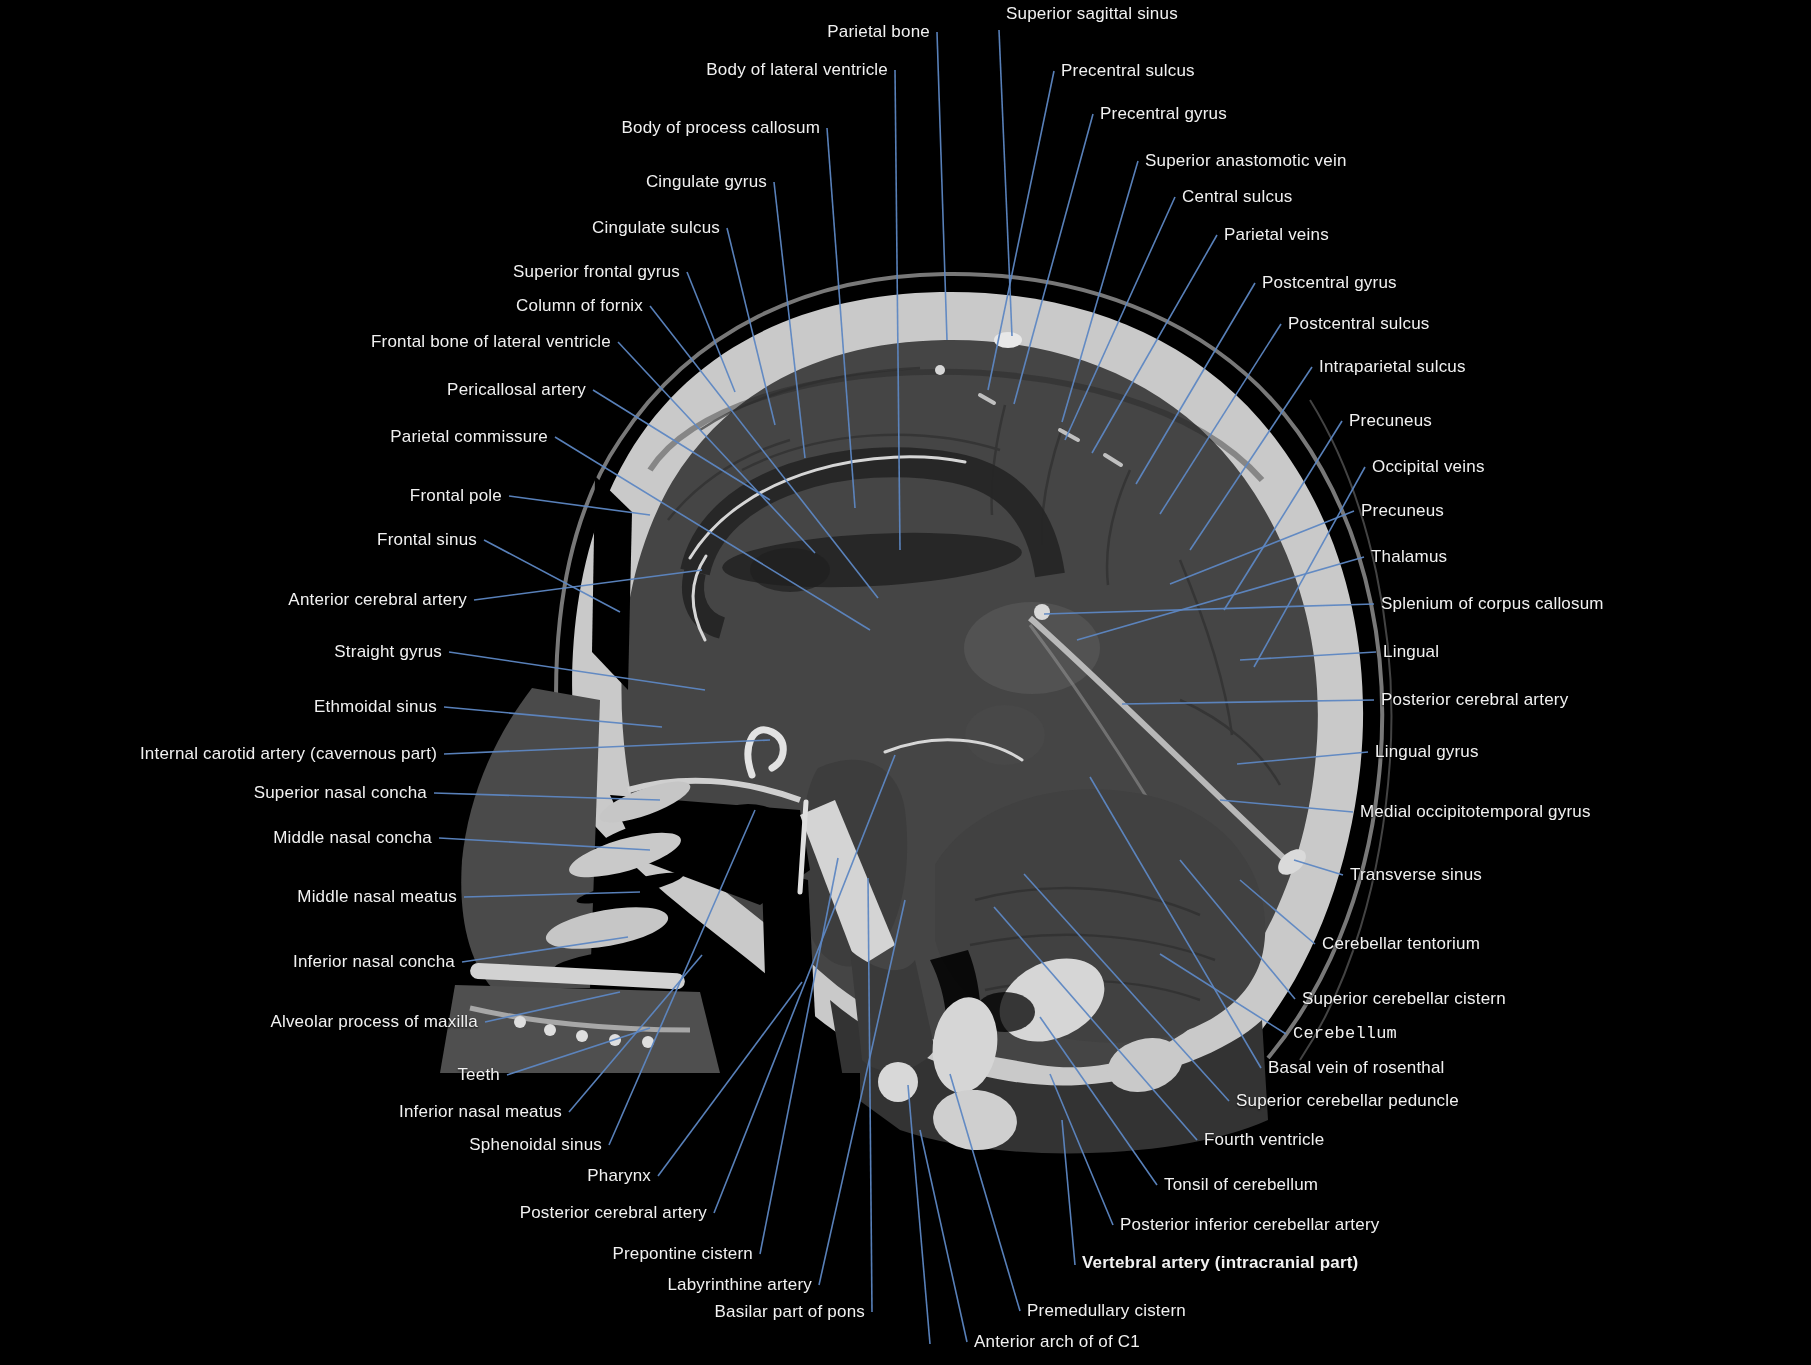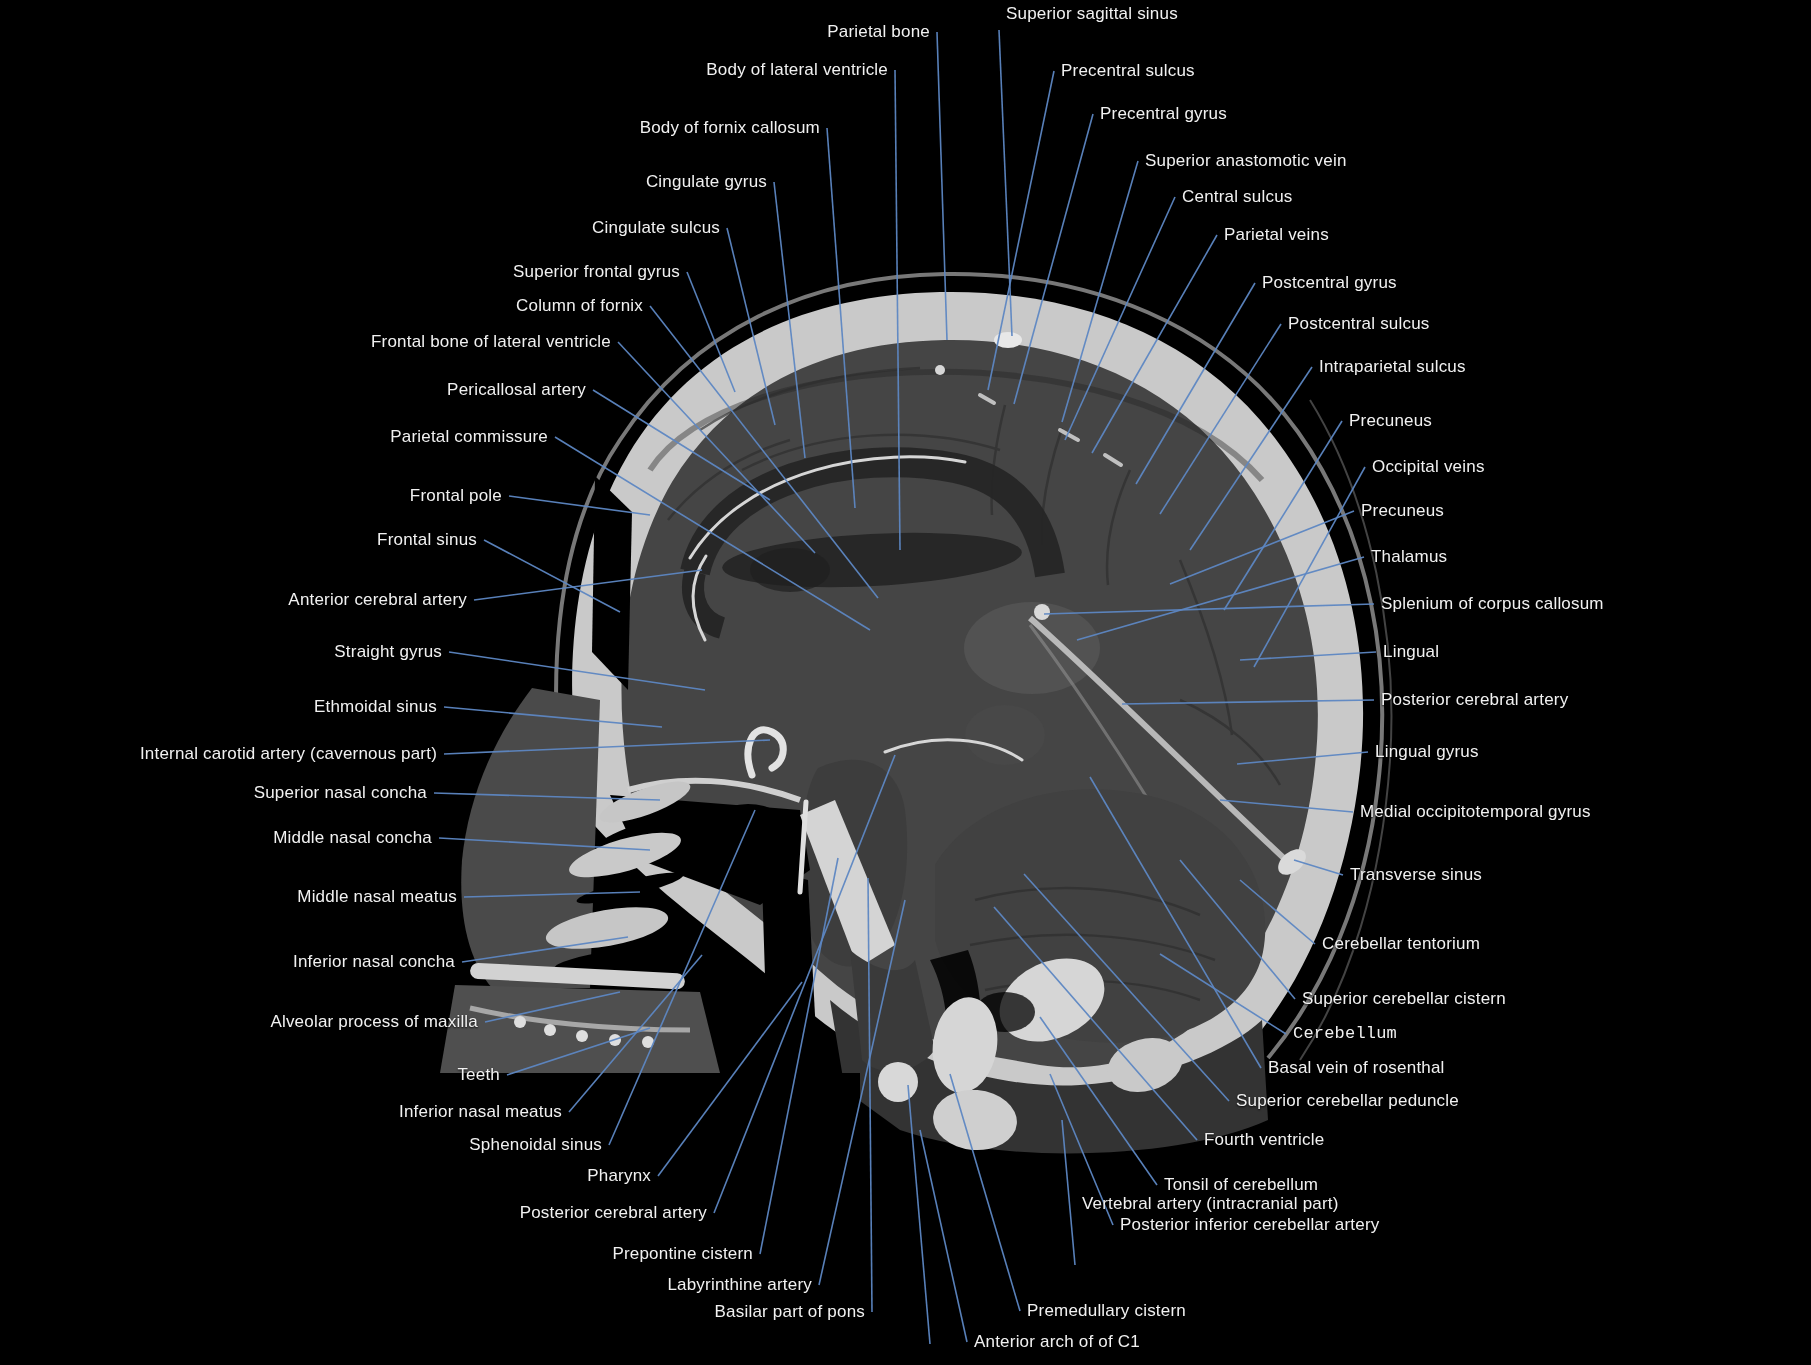--- a/index.html
+++ b/index.html
@@ -170,21 +170,21 @@
       <line x1="1157" y1="1185" x2="1040" y2="1017" stroke="#5d87c3" stroke-width="1.6" opacity="0.95"></line>
       <line x1="1113" y1="1225" x2="1050" y2="1074" stroke="#5d87c3" stroke-width="1.6" opacity="0.95"></line>
       <line x1="1075" y1="1265" x2="1062" y2="1120" stroke="#5d87c3" stroke-width="1.6" opacity="0.95"></line>
       <line x1="1020" y1="1311" x2="950" y2="1074" stroke="#5d87c3" stroke-width="1.6" opacity="0.95"></line>
       <line x1="967" y1="1342" x2="920" y2="1130" stroke="#5d87c3" stroke-width="1.6" opacity="0.95"></line>
     </svg>
 
   <div id="labels">
       <div class="lbl left" style="top: 20px; right: 881px;">Parietal bone</div>
       <div class="lbl left" style="top: 58px; right: 923px;">Body of lateral ventricle</div>
-      <div class="lbl left" style="top: 116px; right: 991px;">Body of fornix callosum</div>
+      <div class="lbl left" style="top: 116px; right: 991px;">Body of process callosum</div>
       <div class="lbl left" style="top: 170px; right: 1044px;">Cingulate gyrus</div>
       <div class="lbl left" style="top: 216px; right: 1091px;">Cingulate sulcus</div>
       <div class="lbl left" style="top: 260px; right: 1131px;">Superior frontal gyrus</div>
       <div class="lbl left" style="top: 294px; right: 1168px;">Column of fornix</div>
       <div class="lbl left" style="top: 330px; right: 1200px;">Frontal bone of lateral ventricle</div>
       <div class="lbl left" style="top: 378px; right: 1225px;">Pericallosal artery</div>
       <div class="lbl left" style="top: 425px; right: 1263px;">Parietal commissure</div>
       <div class="lbl left" style="top: 484px; right: 1309px;">Frontal pole</div>
       <div class="lbl left" style="top: 528px; right: 1334px;">Frontal sinus</div>
       <div class="lbl left" style="top: 588px; right: 1344px;">Anterior cerebral artery</div>
@@ -225,17 +225,17 @@
       <div class="lbl right" style="top: 800px; left: 1360px;">Medial occipitotemporal gyrus</div>
       <div class="lbl right" style="top: 863px; left: 1350px; text-align: right;">Transverse sinus</div>
       <div class="lbl right" style="top: 932px; left: 1322px;">Cerebellar tentorium</div>
       <div class="lbl right" style="top: 987px; left: 1302px;">Superior cerebellar cistern</div>
       <div class="lbl right" style="top: 1022px; left: 1293px; font-family: Liberation Mono, monospace;">Cerebellum</div>
       <div class="lbl right" style="top: 1056px; left: 1268px;">Basal vein of rosenthal</div>
       <div class="lbl right" style="top: 1089px; left: 1236px;">Superior cerebellar peduncle</div>
       <div class="lbl right" style="top: 1128px; left: 1204px;">Fourth ventricle</div>
       <div class="lbl right" style="top: 1173px; left: 1164px;">Tonsil of cerebellum</div>
       <div class="lbl right" style="top: 1213px; left: 1120px;">Posterior inferior cerebellar artery</div>
-      <div class="lbl right" style="top: 1192px; left: 1082px;">Vertebral artery (intracranial part)</div>
+      <div class="lbl right" style="top: 1251px; left: 1082px; font-weight: bold;">Vertebral artery (intracranial part)</div>
       <div class="lbl right" style="top: 1299px; left: 1027px;">Premedullary cistern</div>
       <div class="lbl right" style="top: 1330px; left: 974px;">Anterior arch of of C1</div>
     </div>
 </div>
 
 </body></html>

